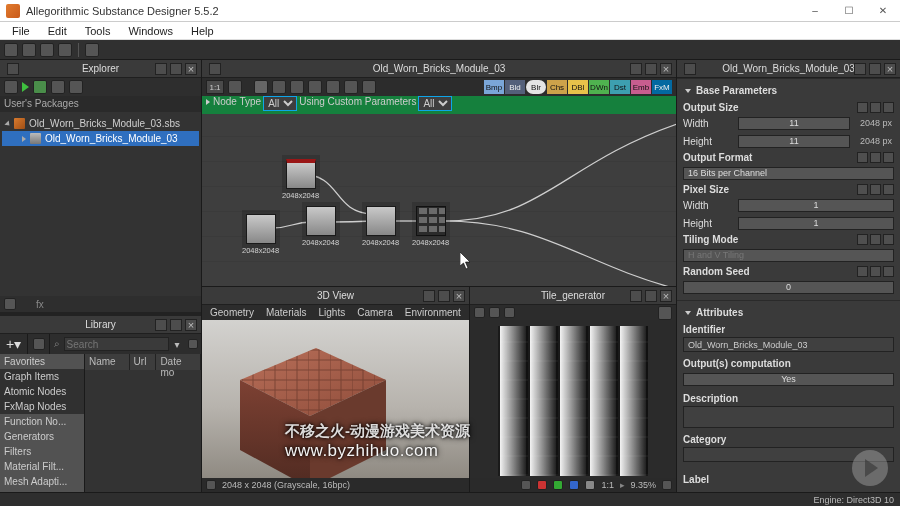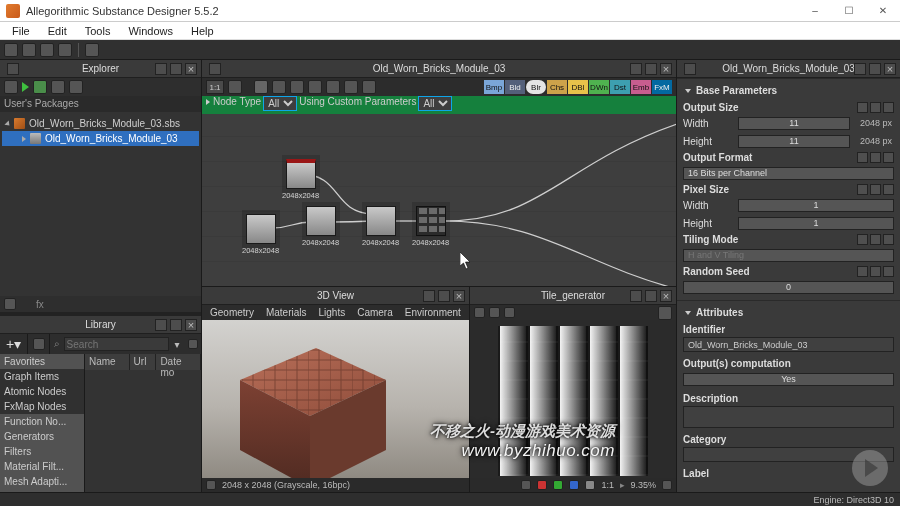--- a/index.html
+++ b/index.html
@@ -125,21 +125,21 @@
   .prop-row .val{flex:1;background:#555;height:13px;display:flex;align-items:center;justify-content:center;font-size:9px;color:#ddd;border:1px solid #222;}
   .prop-row .suffix{width:44px;text-align:right;color:#bbb;font-size:9px;padding-right:2px;}
   .prop-sub-title{display:flex;align-items:center;justify-content:space-between;color:#ddd;font-size:10px;font-weight:bold;margin:3px 0 2px 0;}
   .prop-sub-title .tools{display:flex;gap:2px;}
   .tiny-ico{width:11px;height:11px;background:#4f4f4f;border:1px solid #222;}
   .prop-wide .val{flex:1;}
   .prop-readonly{background:#404040;height:15px;display:flex;align-items:center;padding:0 4px;font-size:9px;color:#ccc;border:1px solid #222;margin-top:2px;}
   
   .statusbar{height:14px;background:#2e2e2e;border-top:1px solid #1a1a1a;display:flex;align-items:center;justify-content:flex-end;padding:0 6px;font-size:9px;color:#bbb;}
   
-  .watermark{position:absolute;left:50%;transform:translateX(-50%);bottom:45px;width:330px;text-align:right;pointer-events:none;font-style:italic;}
+  .watermark{position:absolute;left:50%;transform:translateX(-50%);bottom:45px;width:330px;text-align:left;pointer-events:none;}
   .watermark .wm1{font-size:15px;color:rgba(255,255,255,0.85);text-shadow:0 0 3px #000,0 0 6px #000;font-weight:bold;}
   .watermark .wm2{font-size:17px;color:rgba(255,255,255,0.95);text-shadow:0 0 3px #000,0 0 6px #000;letter-spacing:0.5px;font-weight:500;}
   .overlay-play{position:absolute;right:12px;bottom:20px;width:36px;height:36px;border-radius:50%;background:rgba(200,200,200,0.35);display:flex;align-items:center;justify-content:center;pointer-events:none;}
   .overlay-play::after{content:"";width:0;height:0;border-left:13px solid rgba(60,60,60,0.7);border-top:9px solid transparent;border-bottom:9px solid transparent;margin-left:3px;}
 </style>
 </head>
 <body>
 
 <div class="title-bar">
   <div class="app-icon"></div>
@@ -538,21 +538,21 @@
         <div class="prop-sub-title" style="margin-top:6px">
             <span>Description</span>
           </div>
         <div class="prop-readonly" style="height:22px"></div>
 
         <div class="prop-sub-title" style="margin-top:6px">
             <span>Category</span>
           </div>
         <div class="prop-readonly"></div>
 
-        <div class="prop-sub-title" style="margin-top:6px">
+        <div class="prop-sub-title" style="margin-top:12px">
             <span>Label</span>
           </div>
       </div>
     </div>
   </div>
 </div>
 
 <div class="statusbar">
   <span>Engine: Direct3D 10</span>
 </div>

